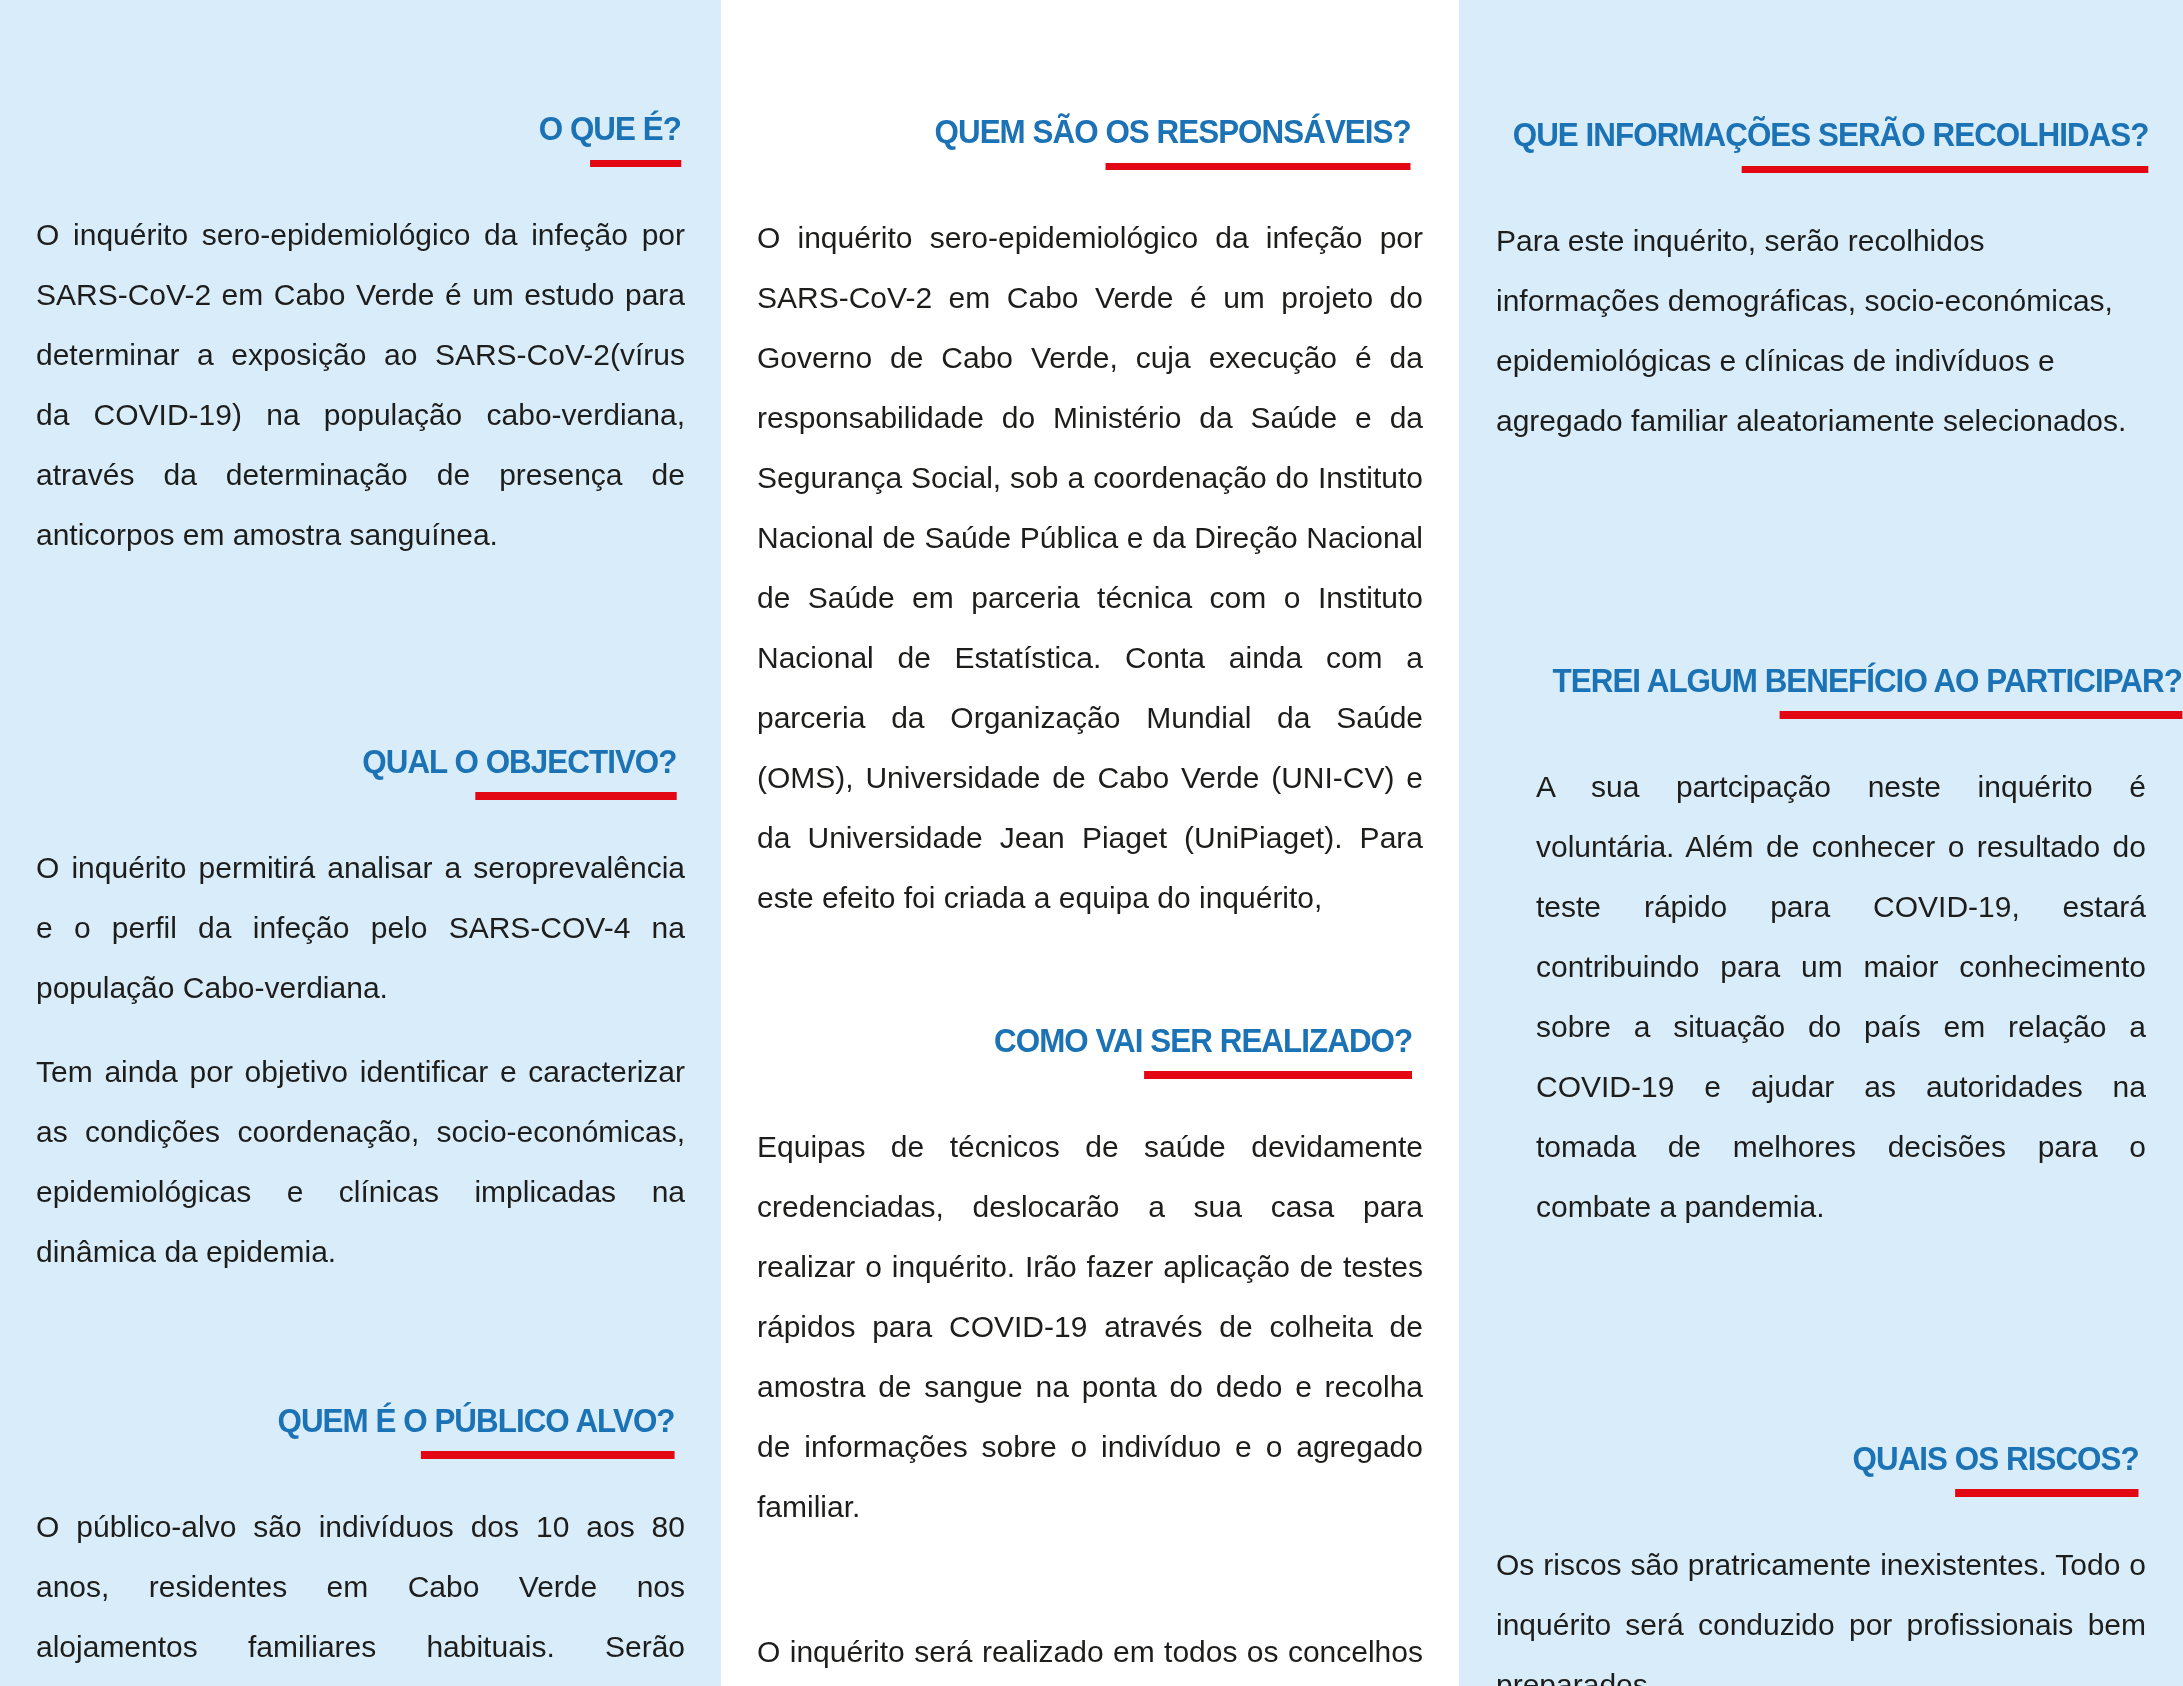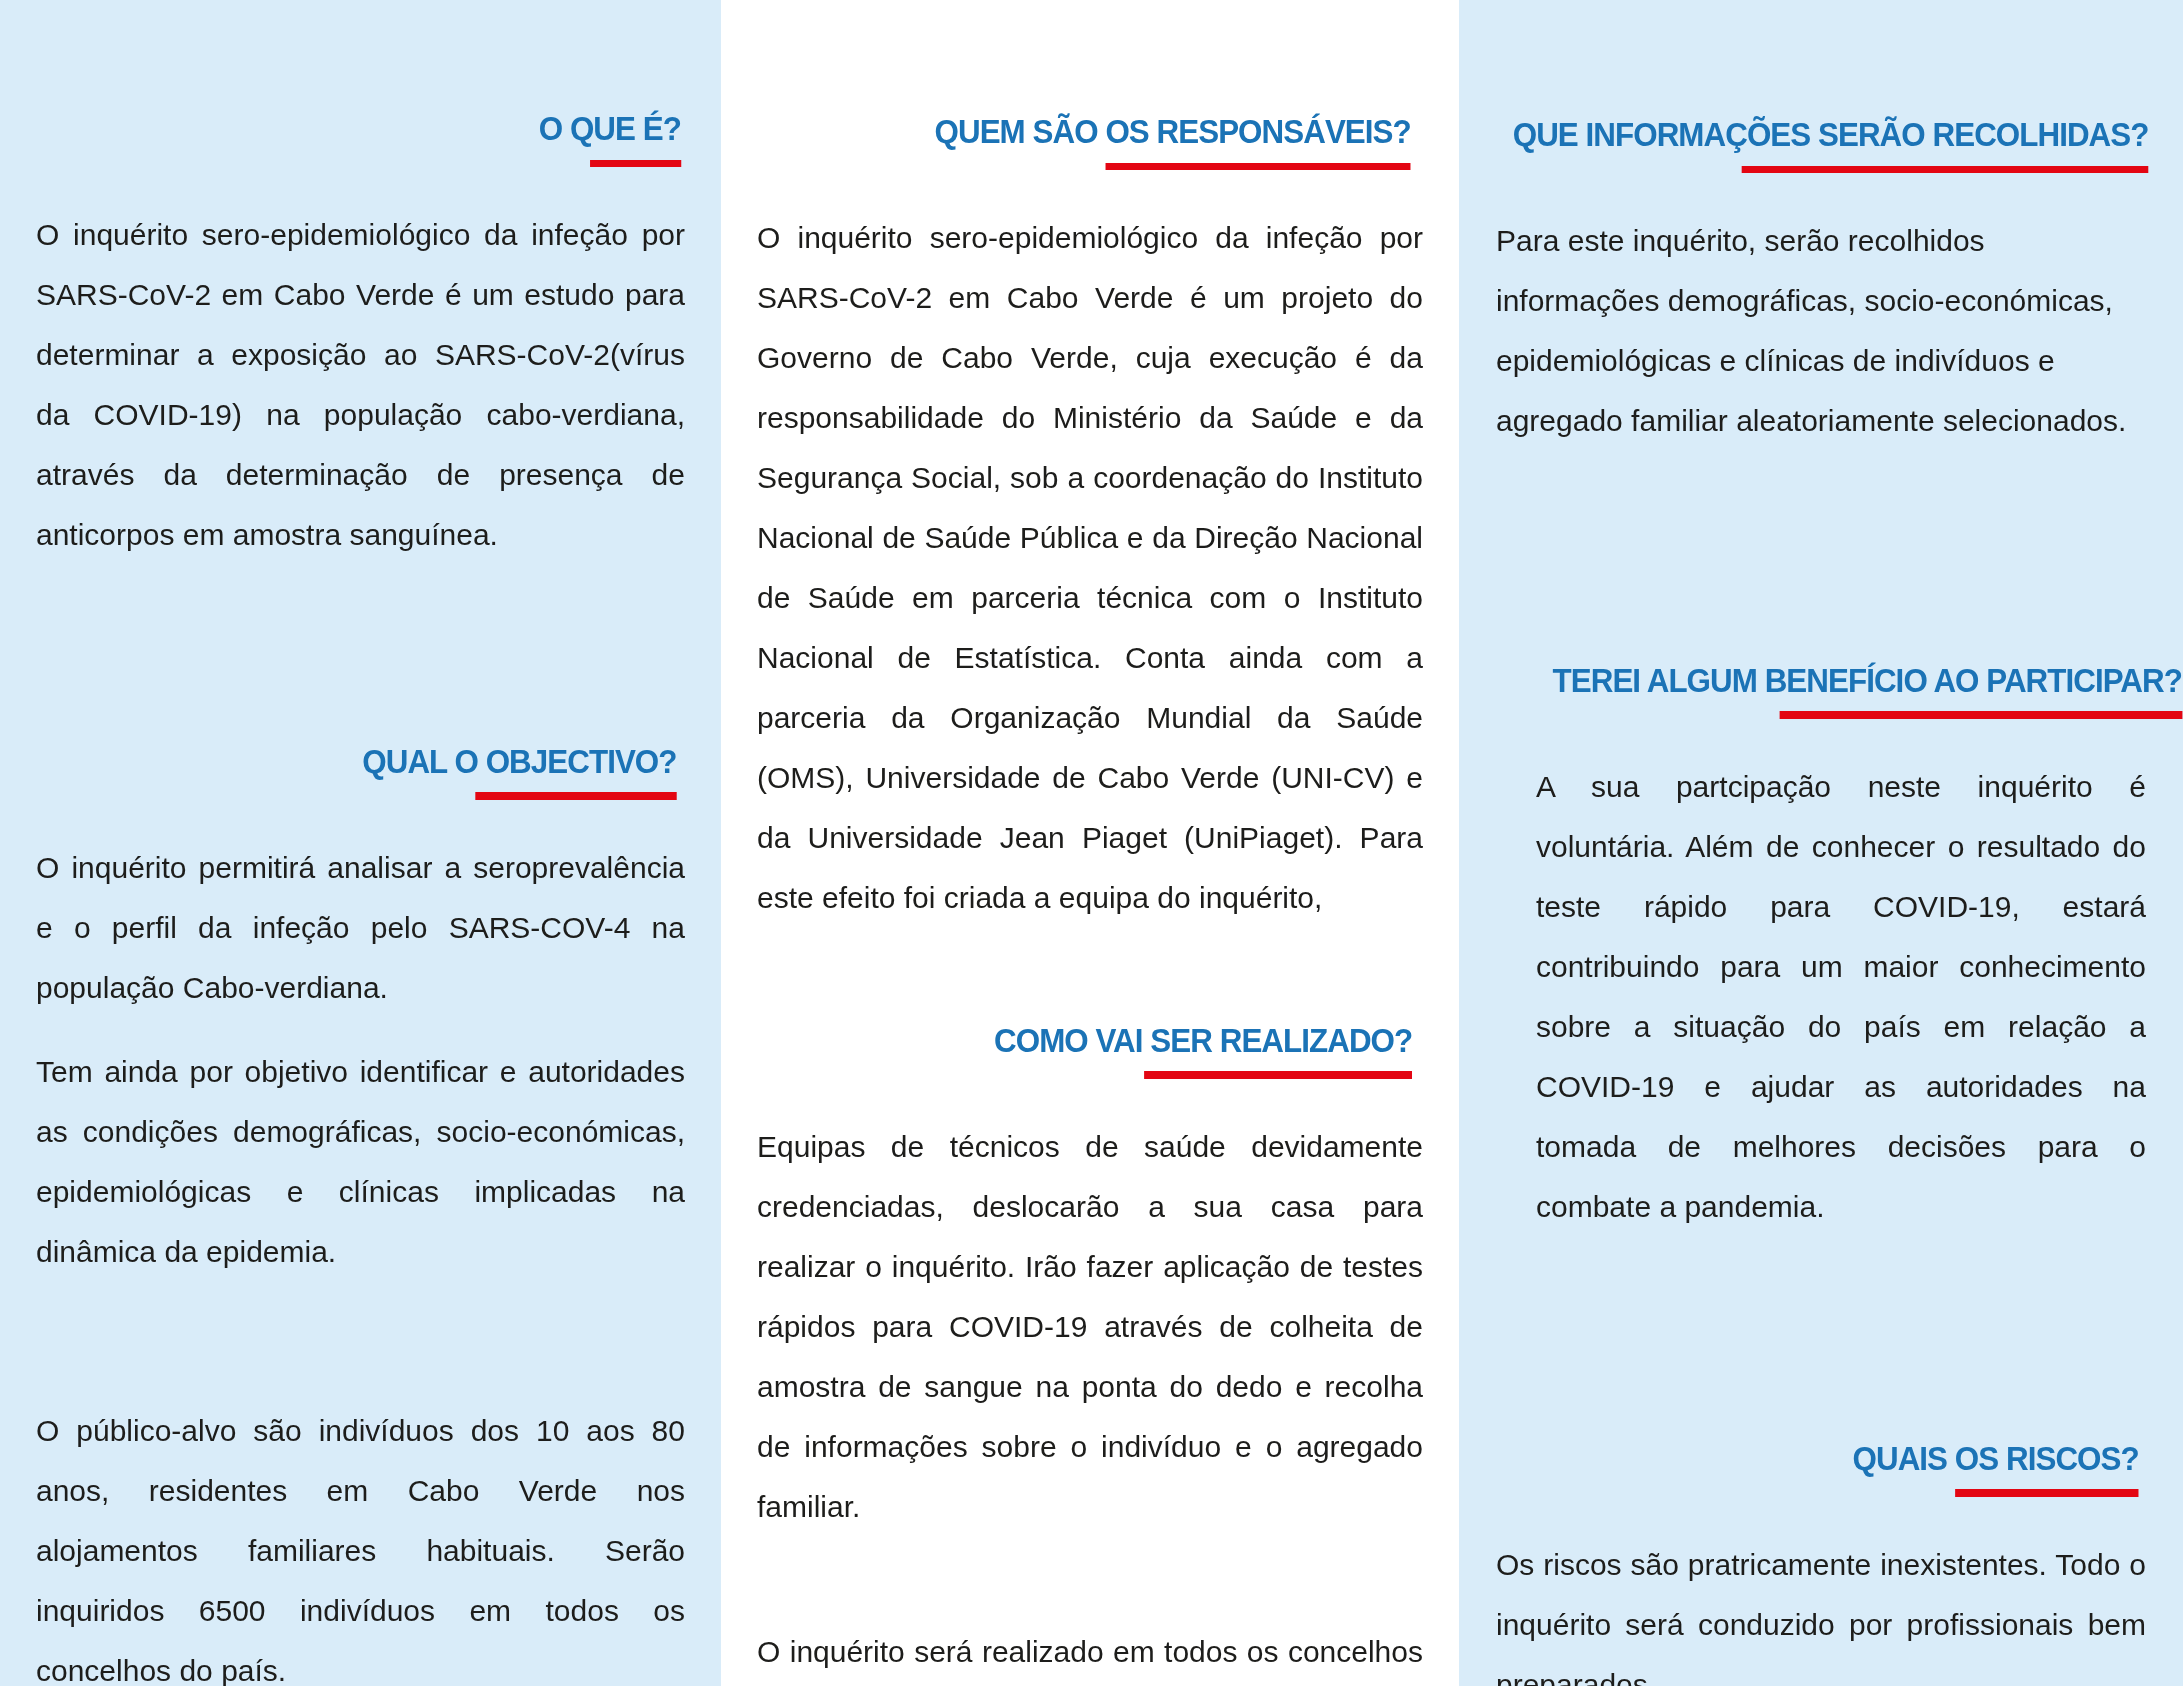--- a/index.html
+++ b/index.html
@@ -82,24 +82,30 @@
     </div>
 
     <div class="sec sec2">
       <div class="sec-head">
         <span class="hwrap">
           <span class="htext">QUAL O OBJECTIVO?</span>
           <span class="rule" style="display:block"></span>
         </span>
       </div>
       <p>O inquérito permitirá analisar a seroprevalência e o perfil da infeção pelo SARS-COV-4 na população Cabo-verdiana.</p>
-      <p>Tem ainda por objetivo identificar e autoridades as condições demográficas, socio-económicas, epidemiológicas e clínicas implicadas na dinâmica da epidemia.</p>
+      <p>Tem ainda por objetivo identificar e caracterizar as condições coordenação, socio-económicas, epidemiológicas e clínicas implicadas na dinâmica da epidemia.</p>
     </div>
 
     <div class="sec sec3">
+      <div class="sec-head">
+        <span class="hwrap">
+          <span class="htext">QUEM É O PÚBLICO ALVO?</span>
+          <span class="rule" style="display:block"></span>
+        </span>
+      </div>
       <p>O público-alvo são indivíduos dos 10 aos 80 anos, residentes em Cabo Verde nos alojamentos familiares habituais. Serão inquiridos 6500 indivíduos em todos os concelhos do país.</p>
     </div>
 
   </div>
 
   <div class="col col-mid">
 
     <div class="sec sec1">
       <div class="sec-head">
         <span class="hwrap">

